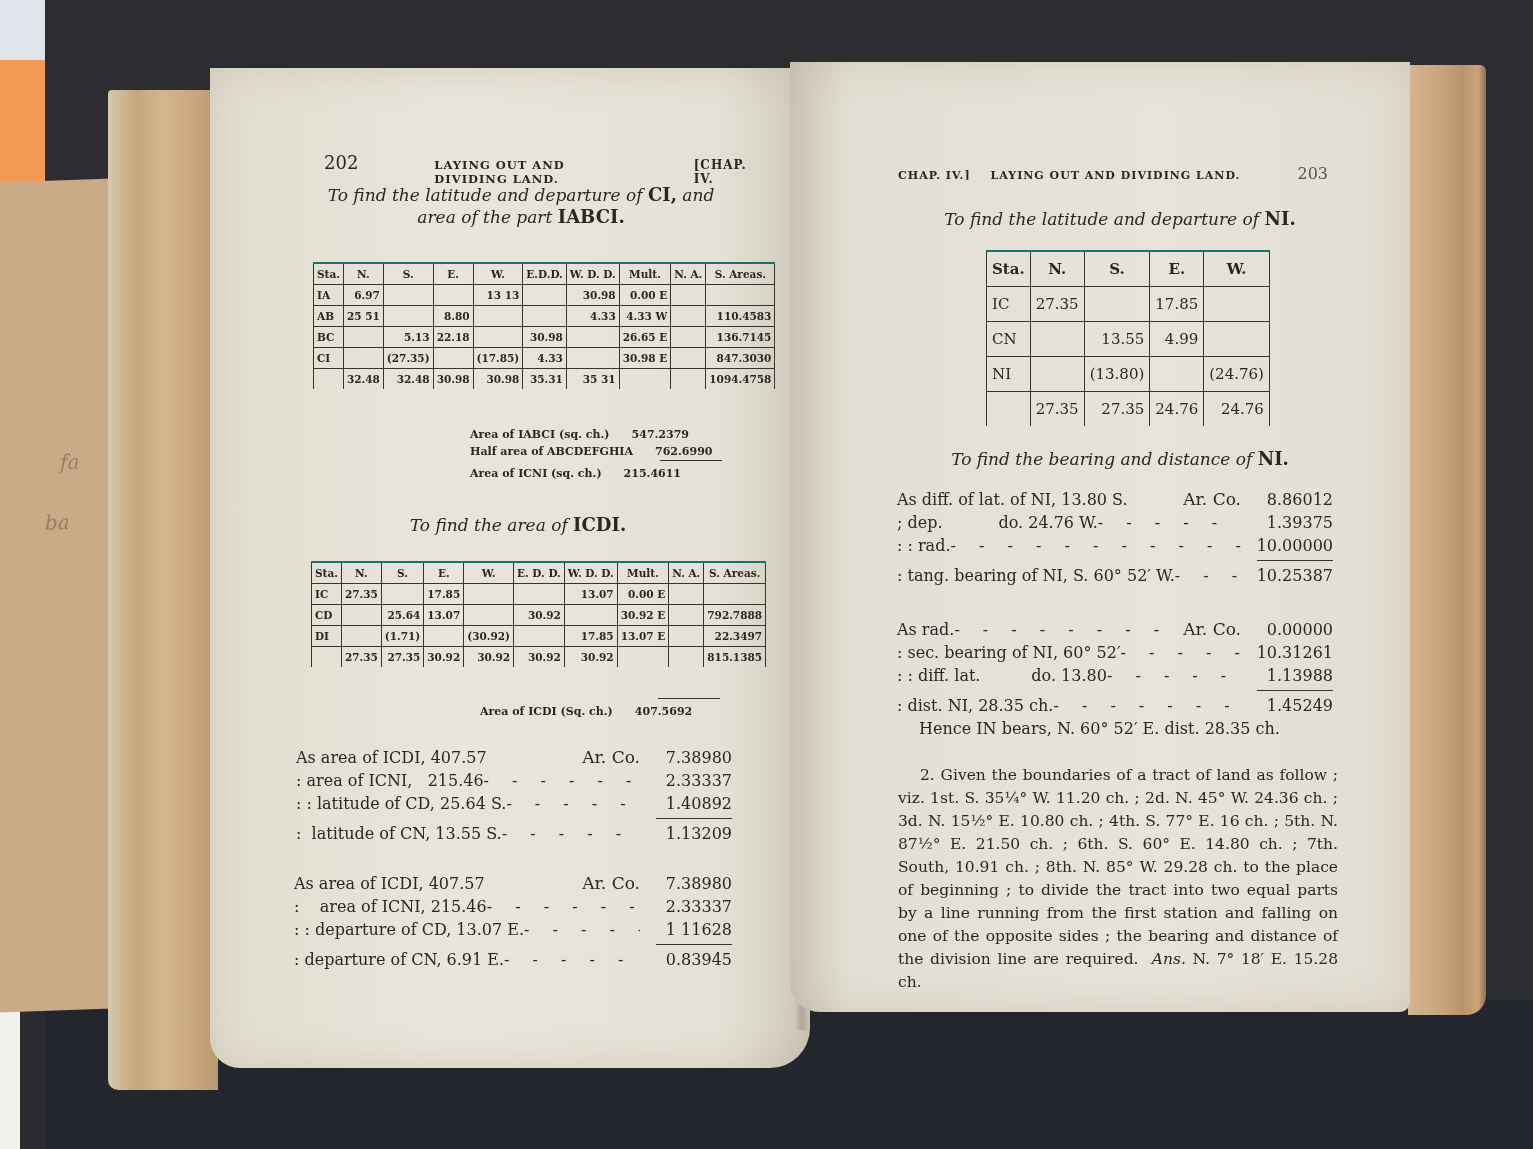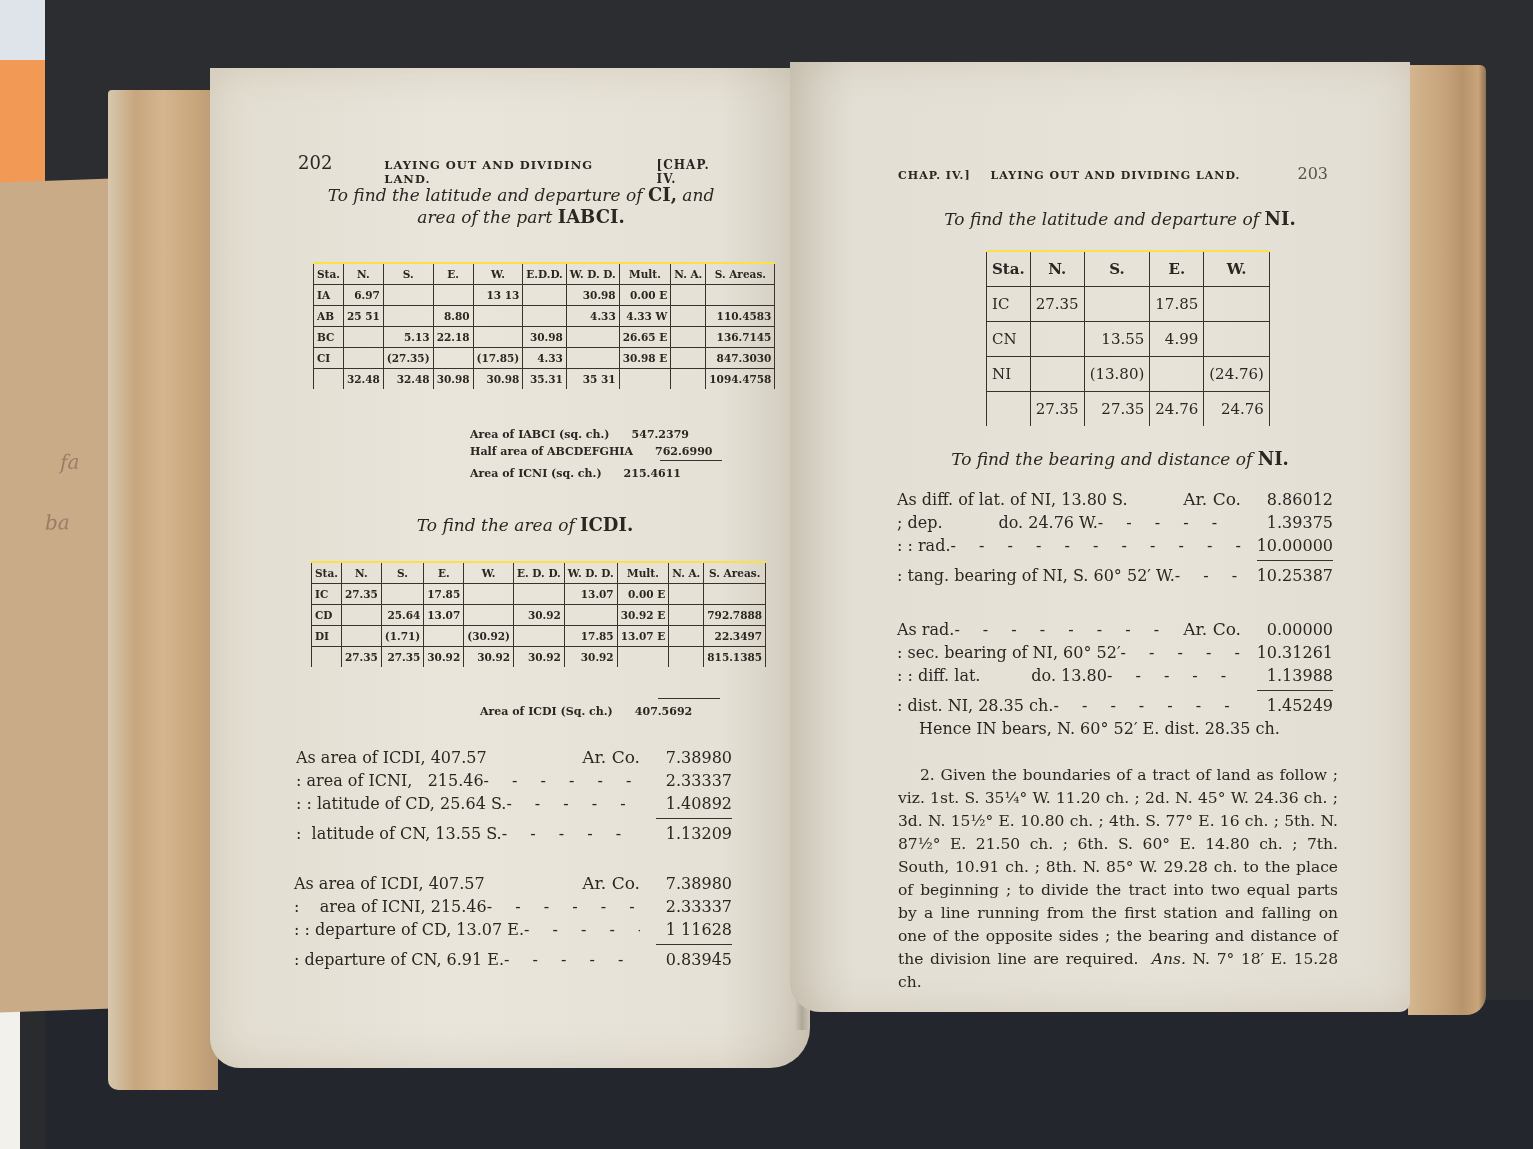--- a/index.html
+++ b/index.html
@@ -51,21 +51,21 @@
   .head-title { font-size:11.5px; letter-spacing:1px; font-weight:bold; }
   .head-chap { font-size:12px; letter-spacing:1px; font-weight:bold; }
 
   .subhead { position:absolute; font-style:italic; font-size:17px; text-align:center; line-height:22px; }
   .subhead b { font-style:normal; font-weight:bold; font-size:18px; }
 
   table.ledger { position:absolute; border-collapse:collapse; font-size:10.5px; font-weight:bold; }
   table.ledger th, table.ledger td {
     border-left:1px solid #3a332d; border-bottom:1px solid #3a332d; padding:4px 3px; text-align:right; white-space:nowrap;
   }
-  table.ledger th { text-align:center; border-top:2px solid #fde047; font-weight:bold; }
+  table.ledger th { text-align:center; border-top:2px solid #0f766e; font-weight:bold; }
   table.ledger td.sta, table.ledger th.sta { text-align:left; }
   table.ledger tr td:last-child, table.ledger tr th:last-child { border-right:1px solid #3a332d; }
   table.ledger tr.total td { border-bottom:none; }
 
   table.small-table { font-size:15px; font-weight:normal; }
   table.small-table th, table.small-table td { padding:8px 5px; }
 
   .summary { position:absolute; font-size:11px; font-weight:bold; }
   .summary .row { display:flex; gap:22px; line-height:17px; }
   .summary .rule { border-top:1.5px solid #3a332d; width:62px; margin-left:auto; }
@@ -95,21 +95,21 @@
   <span class="scribble" style="left:60px;top:270px;">fa</span>
   <span class="scribble" style="left:45px;top:330px;">ba</span>
 </div>
 
 <div class="edge-left"></div>
 <div class="edge-right"></div>
 
 <div class="page left"></div>
 <div class="gutter"></div>
 
-<div class="running-head" style="left:298px;top:152px;width:430px;">
+<div class="running-head" style="left:324px;top:152px;width:430px;gap:24px;">
   <span class="page-num">202</span>
   <span class="head-title" style="margin-left:52px;">LAYING OUT AND DIVIDING LAND.</span>
   <span class="head-chap" style="margin-left:35px;">[CHAP. IV.</span>
 </div>
 
 <div class="subhead" style="left:306px;top:184px;width:430px;">
   <span>To find the latitude and departure of</span>
   <b>CI,</b>
   <span>and area of the part</span>
   <b>IABCI.</b>
@@ -203,21 +203,21 @@
       <span>Half area of ABCDEFGHIA</span>
       <span>762.6990</span>
     </div>
   <div class="rule"></div>
   <div class="row" style="margin-top:4px;">
       <span>Area of ICNI (sq. ch.)</span>
       <span>215.4611</span>
     </div>
 </div>
 
-<div class="subhead" style="left:310px;top:514px;width:430px;">
+<div class="subhead" style="left:303px;top:514px;width:430px;">
   <span>To find the area of</span>
   <b>ICDI.</b>
 </div>
 
 <table class="ledger" id="t2" style="left:311px;top:561px;width:408px;">
   <thead>
       <tr id="t2h">
         <th class="sta">Sta.</th>
         <th>N.</th>
         <th>S.</th>

